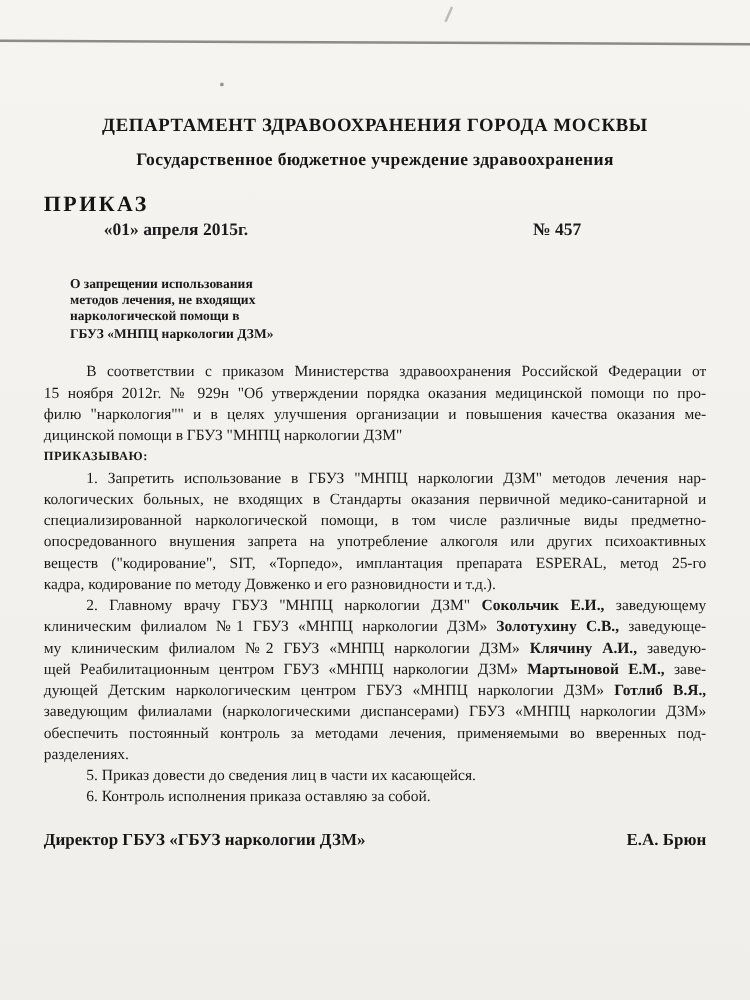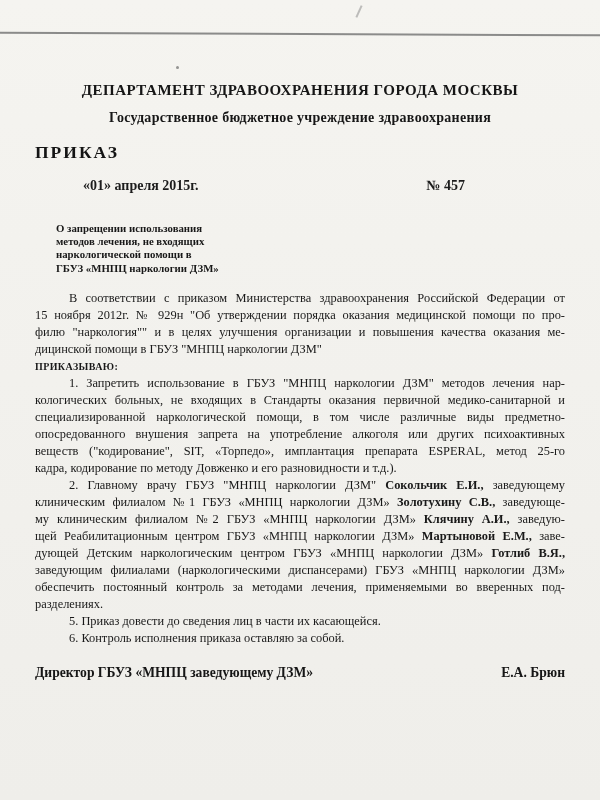--- a/index.html
+++ b/index.html
@@ -12,21 +12,21 @@
   body{
     font-family:"Liberation Serif","DejaVu Serif",serif;
     background:#dcdcd8;
   }
   .page{
     position:relative;
     width:600px;height:800px;
     background:linear-gradient(180deg,#f5f4f0 0%,var(--paper) 30%,#efeeea 100%);
     color:var(--ink);
     overflow:hidden;
-    padding:0 35px;
+    padding:11px 35px;
   }
   
   .scan-line{
     position:absolute;left:-6px;right:-6px;top:33px;height:1.6px;
     background:var(--scan);
     transform:rotate(0.25deg);
     opacity:.85;
   }
   .speck-dot{
     position:absolute;left:176px;top:66px;width:3px;height:3px;border-radius:50%;
@@ -40,21 +40,21 @@
   
   .org-block{margin-top:76px;text-align:center;}
   .org-line{line-height:28px;font-weight:bold;letter-spacing:.3px;color:#161616;}
   .org-line.l1{font-size:15px;letter-spacing:.5px;}
   .org-line.l2,.org-line.l3{font-size:14px;}
   .doc-type{
     margin-top:8px;text-align:left;font-size:17.5px;font-weight:bold;
     letter-spacing:2px;line-height:24px;color:#141414;
   }
   .date-row{
-    margin-top:12px;display:flex;justify-content:space-between;align-items:baseline;
+    margin-top:0;display:flex;justify-content:space-between;align-items:baseline;
     font-size:14px;font-weight:bold;line-height:20px;
   }
   .date-row .date{margin-left:48px;}
   .date-row .number{margin-right:100px;}
   
   .subject{margin-top:26px;width:200px;margin-left:21px;}
   .subject .s-line{font-size:10.8px;font-weight:bold;line-height:13.2px;color:#181818;}
   
   .doc-body{margin-top:15px;font-size:12.4px;line-height:17px;color:#191919;}
   .paragraph{margin:0;}
@@ -132,17 +132,17 @@
       </div>
       <div class="paragraph" data-name="paragraph-item-5">
         <div class="pline last indent" data-name="paragraph-line"><span>5. Приказ довести до сведения лиц в части их касающейся.</span></div>
       </div>
       <div class="paragraph" data-name="paragraph-item-6">
         <div class="pline last indent" data-name="paragraph-line"><span>6. Контроль исполнения приказа оставляю за собой.</span></div>
       </div>
     </div>
 
   <div class="sig-row" data-name="signature-row">
-    <span data-name="signature-position">Директор ГБУЗ «МНПЦ заведующему ДЗМ»</span>
+    <span data-name="signature-position">Директор ГБУЗ «ГБУЗ наркологии ДЗМ»</span>
     <span data-name="signature-name">Е.А. Брюн</span>
   </div>
 
 </div>
 
 </body></html>

